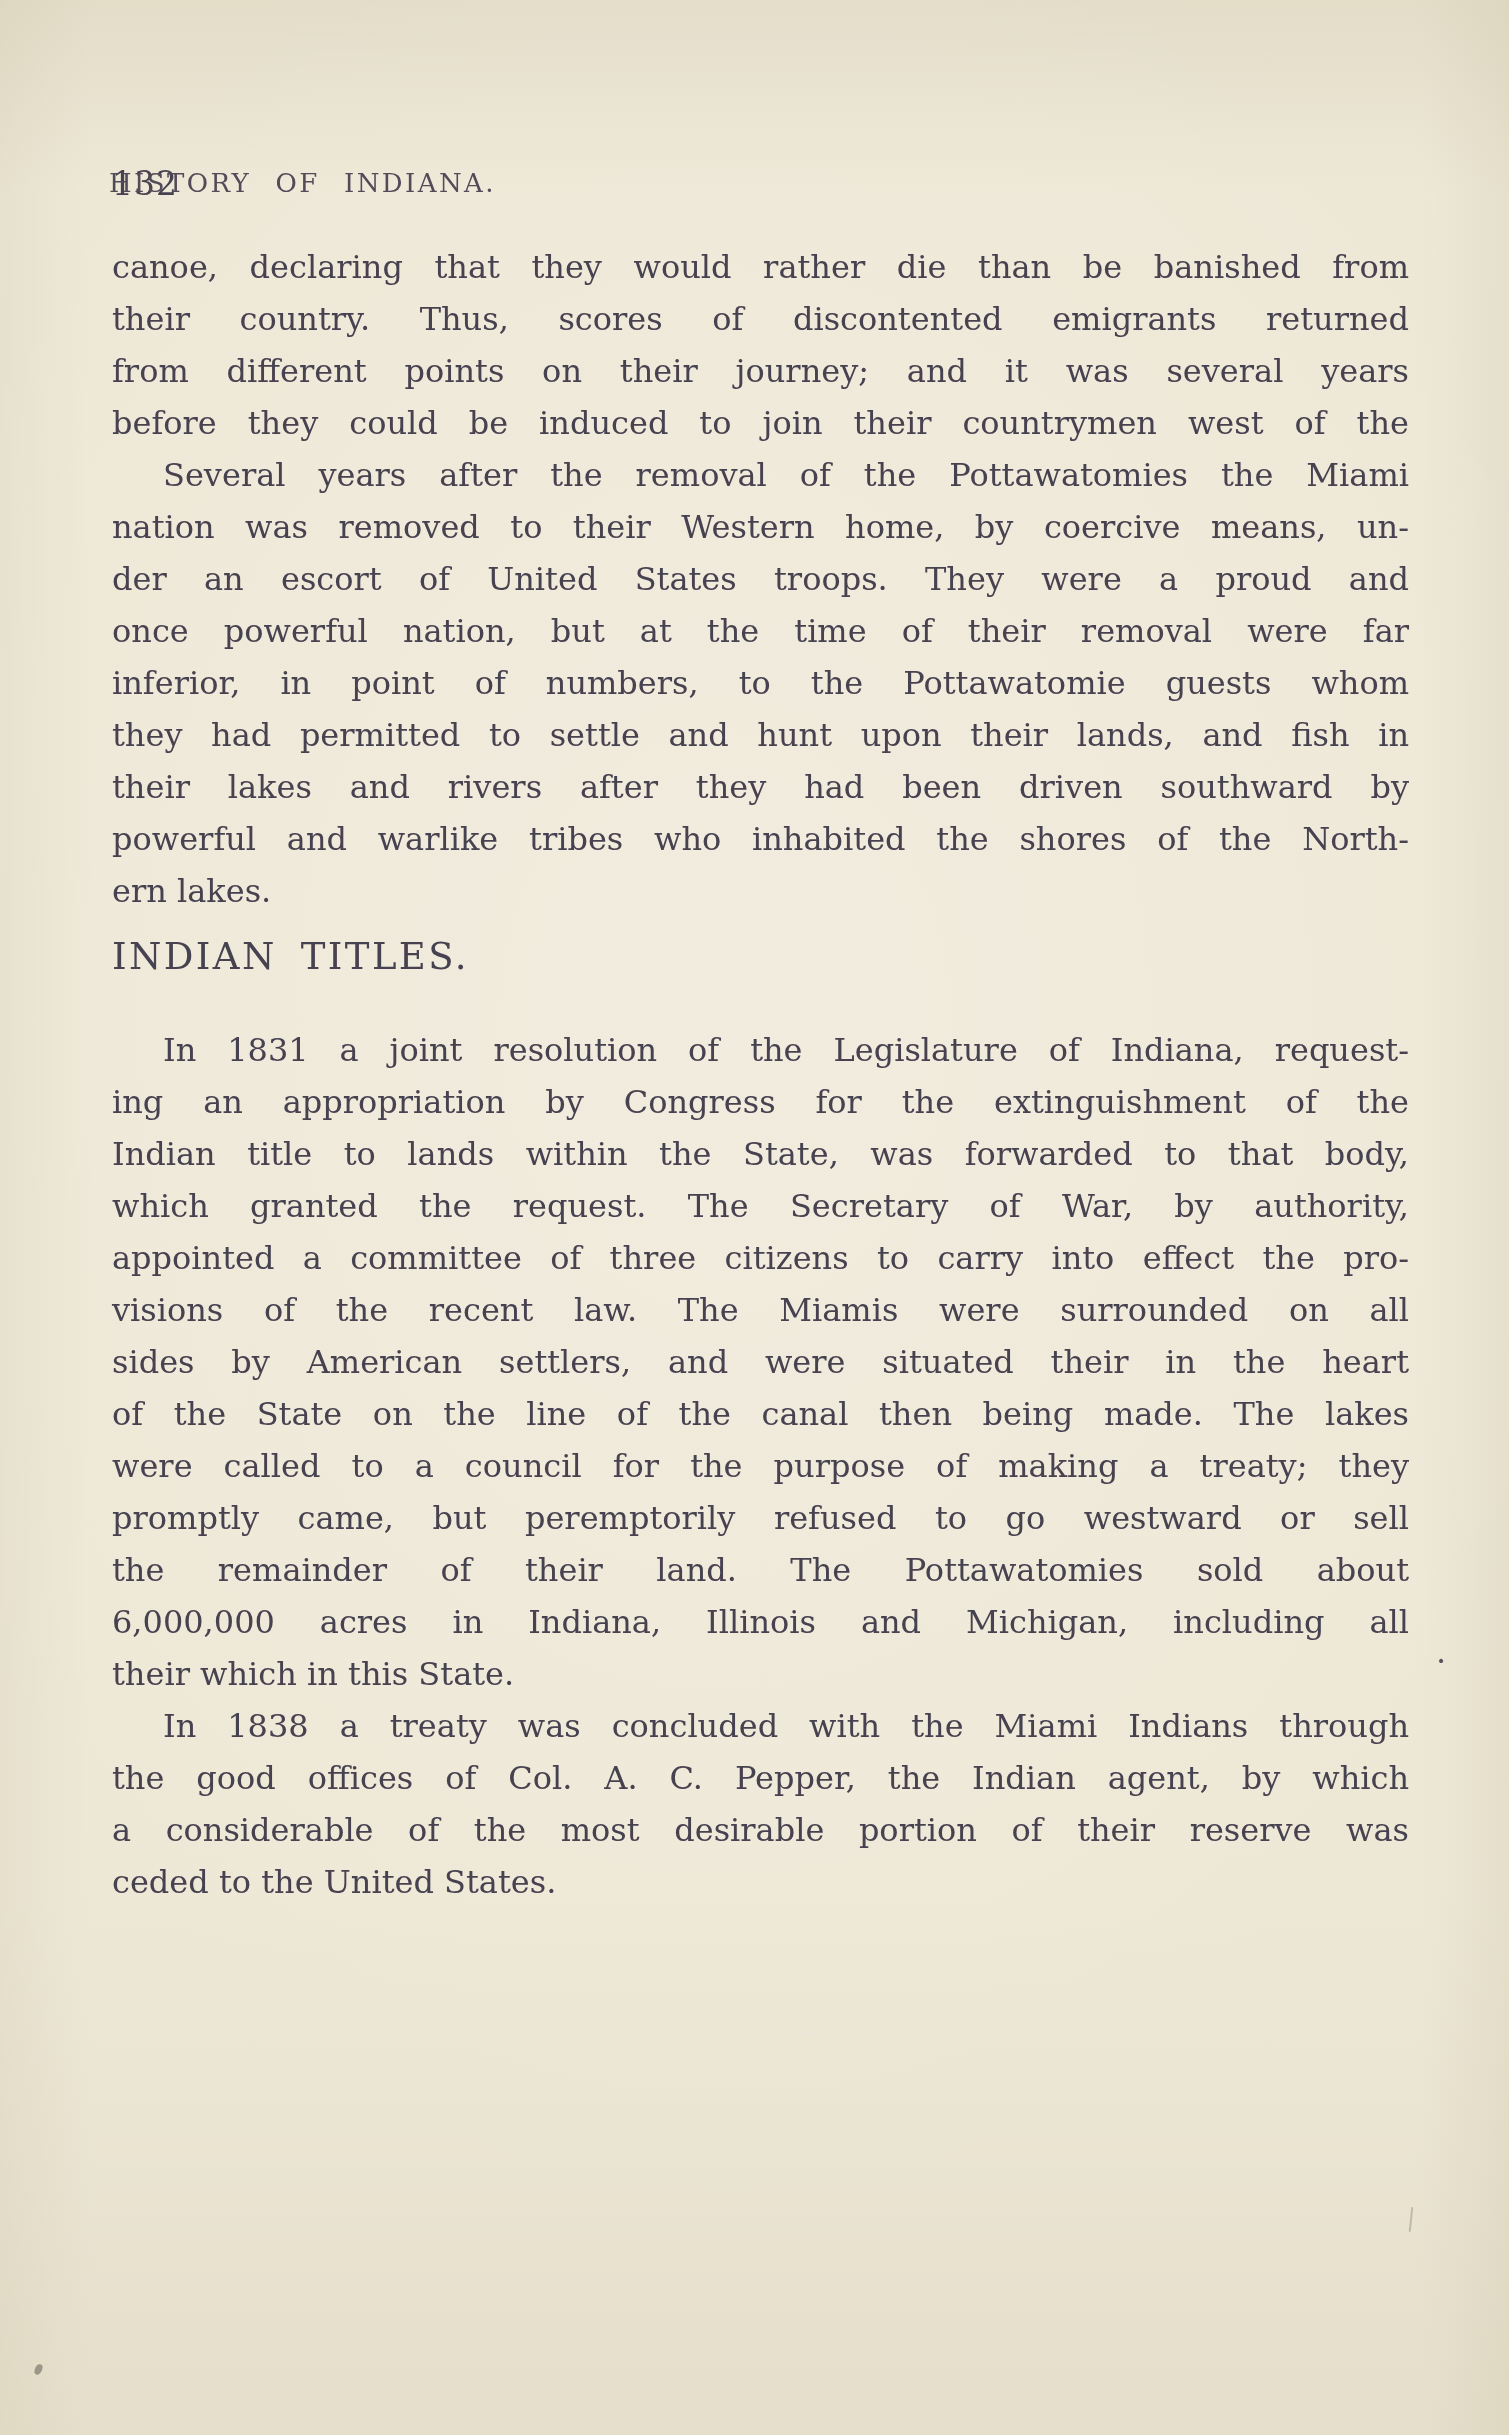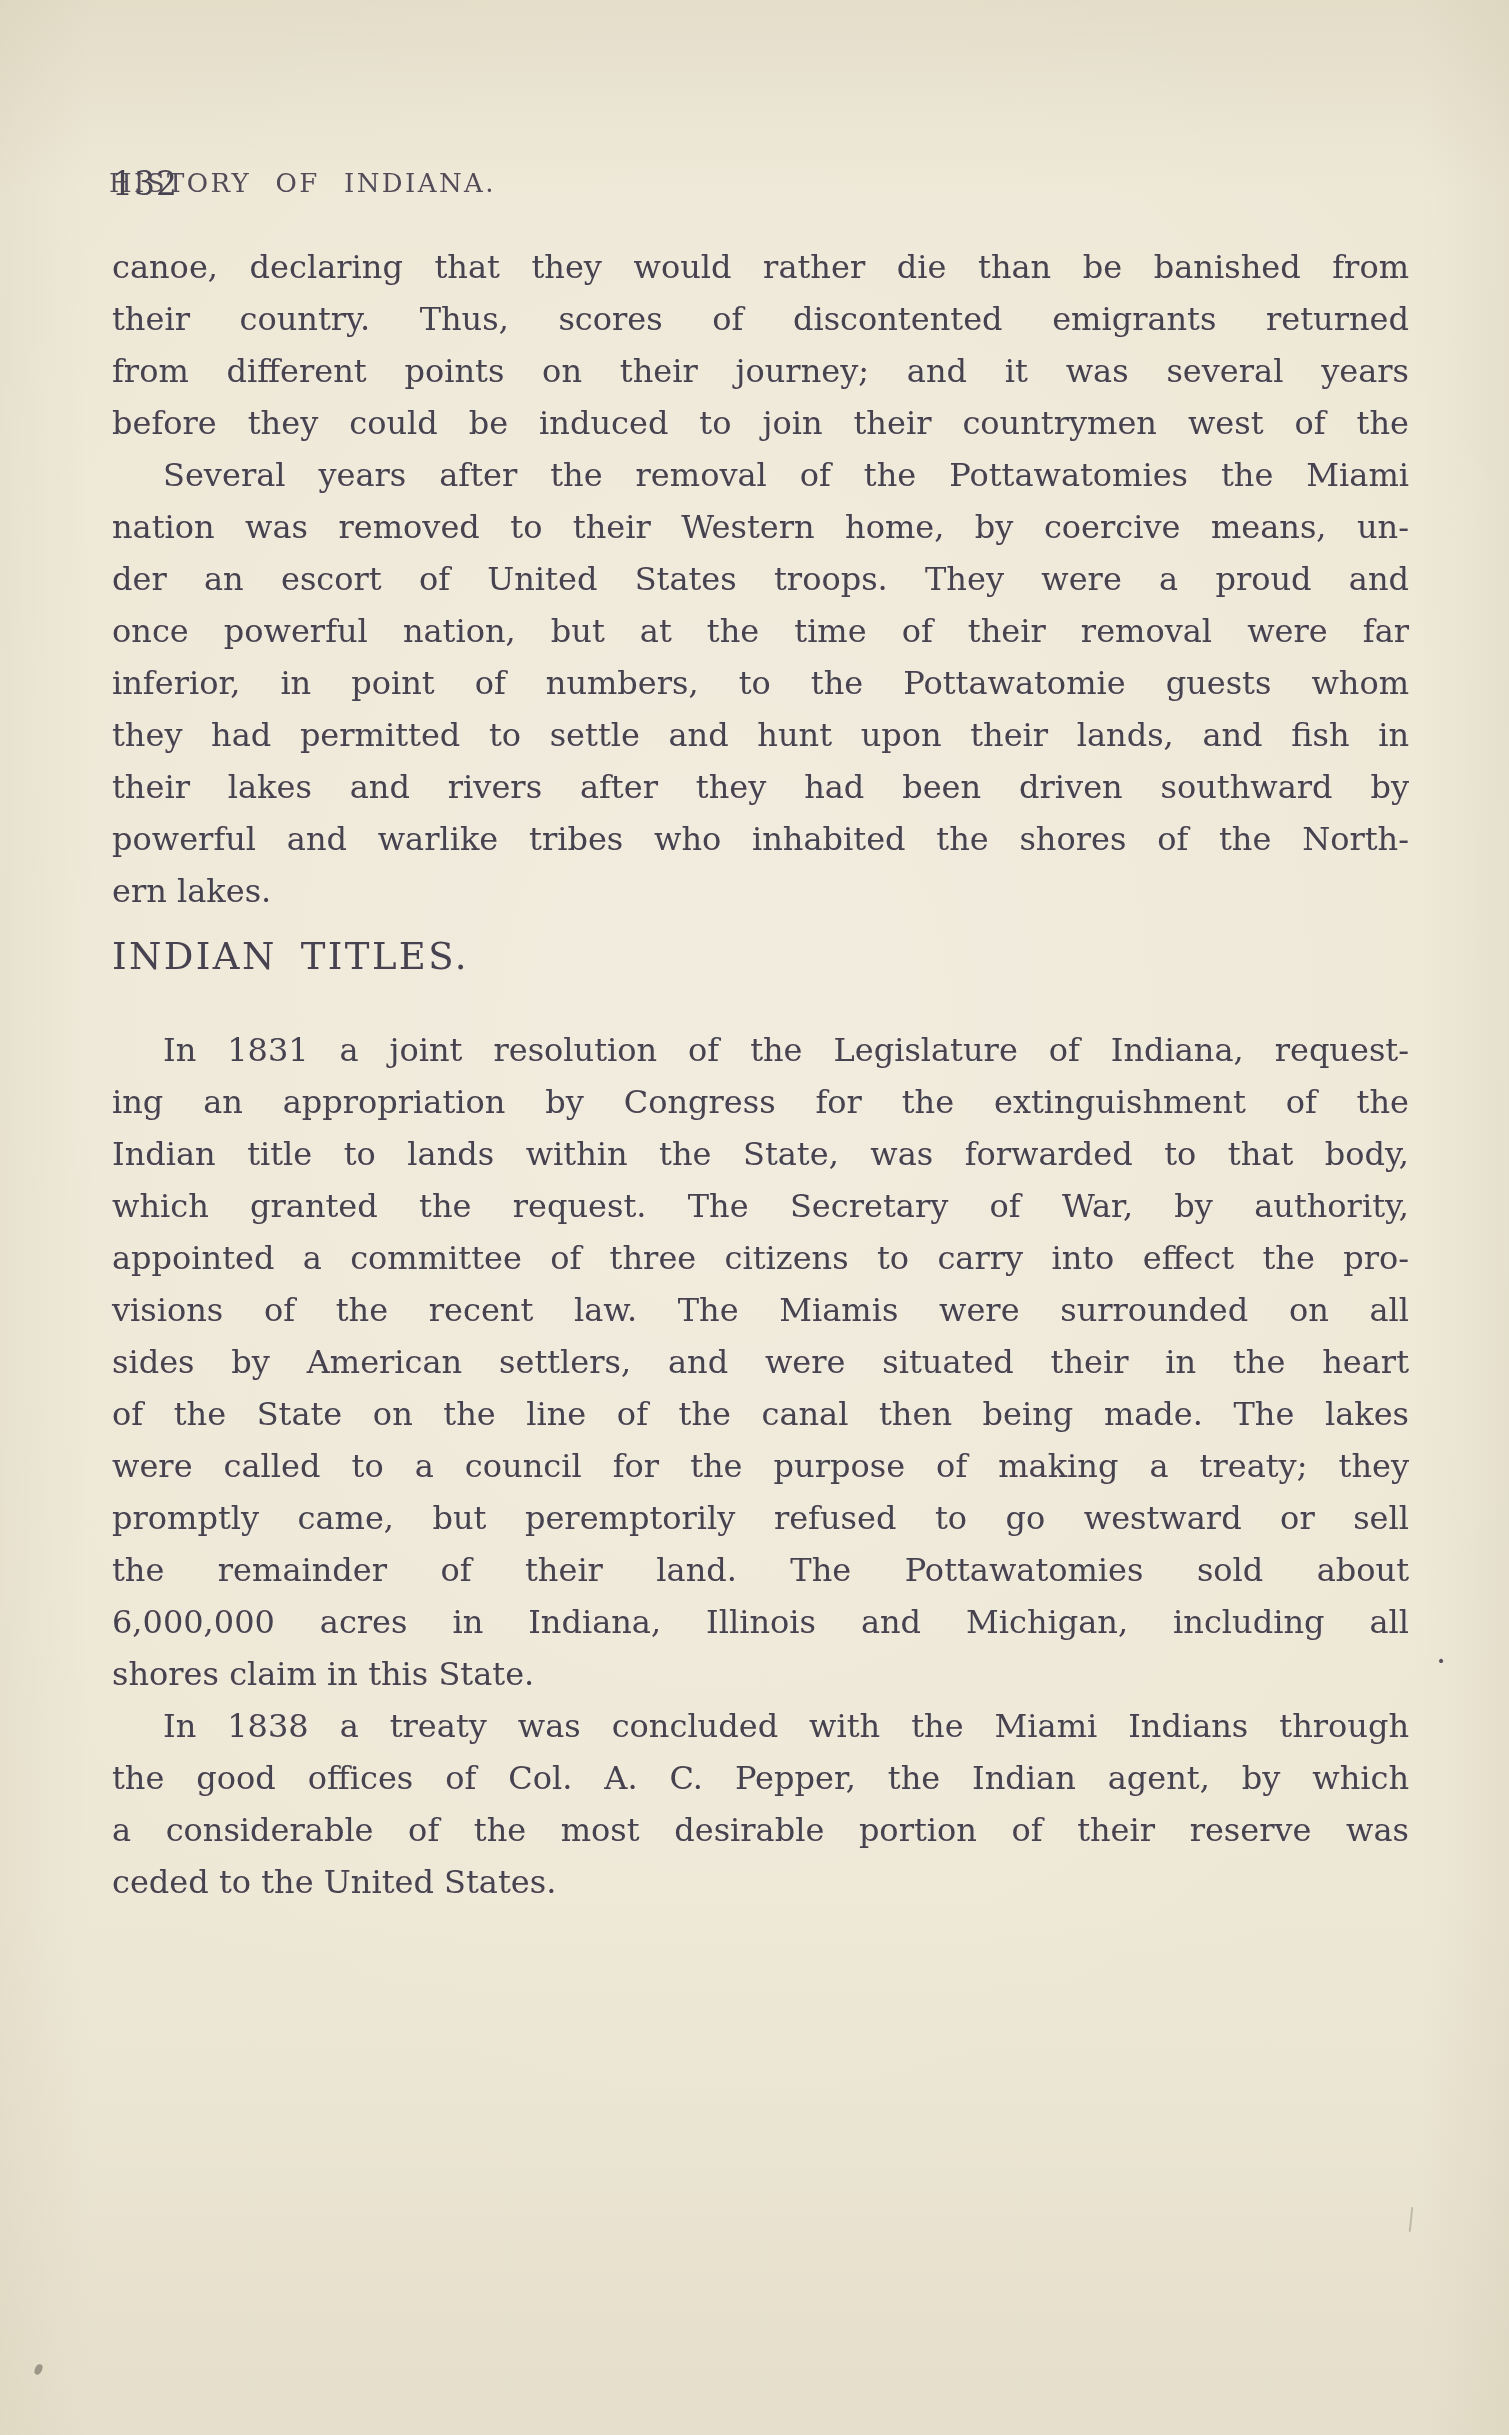--- a/index.html
+++ b/index.html
@@ -146,21 +146,21 @@
       <div class="line">Indian title to lands within the State, was forwarded to that body,</div>
       <div class="line">which granted the request.  The Secretary of War, by authority,</div>
       <div class="line">appointed a committee of three citizens to carry into effect the pro-</div>
       <div class="line">visions of the recent law.  The Miamis were surrounded on all</div>
       <div class="line">sides by American settlers, and were situated their in the heart</div>
       <div class="line">of the State on the line of the canal then being made.  The lakes</div>
       <div class="line">were called to a council for the purpose of making a treaty; they</div>
       <div class="line">promptly came, but peremptorily refused to go westward or sell</div>
       <div class="line">the remainder of their land.  The Pottawatomies sold about</div>
       <div class="line">6,000,000 acres in Indiana, Illinois and Michigan, including all</div>
-      <div class="line end">shores claim in this State.</div>
+      <div class="line end">their which in this State.</div>
     </div>
     <div>
       <div class="line indent">In 1838 a treaty was concluded with the Miami Indians through</div>
       <div class="line">the good offices of Col. A. C. Pepper, the Indian agent, by which</div>
       <div class="line">a considerable of the most desirable portion of their reserve was</div>
       <div class="line end">ceded to the United States.</div>
     </div>
   </main>
 
 <span class="stray-dot">.</span>

